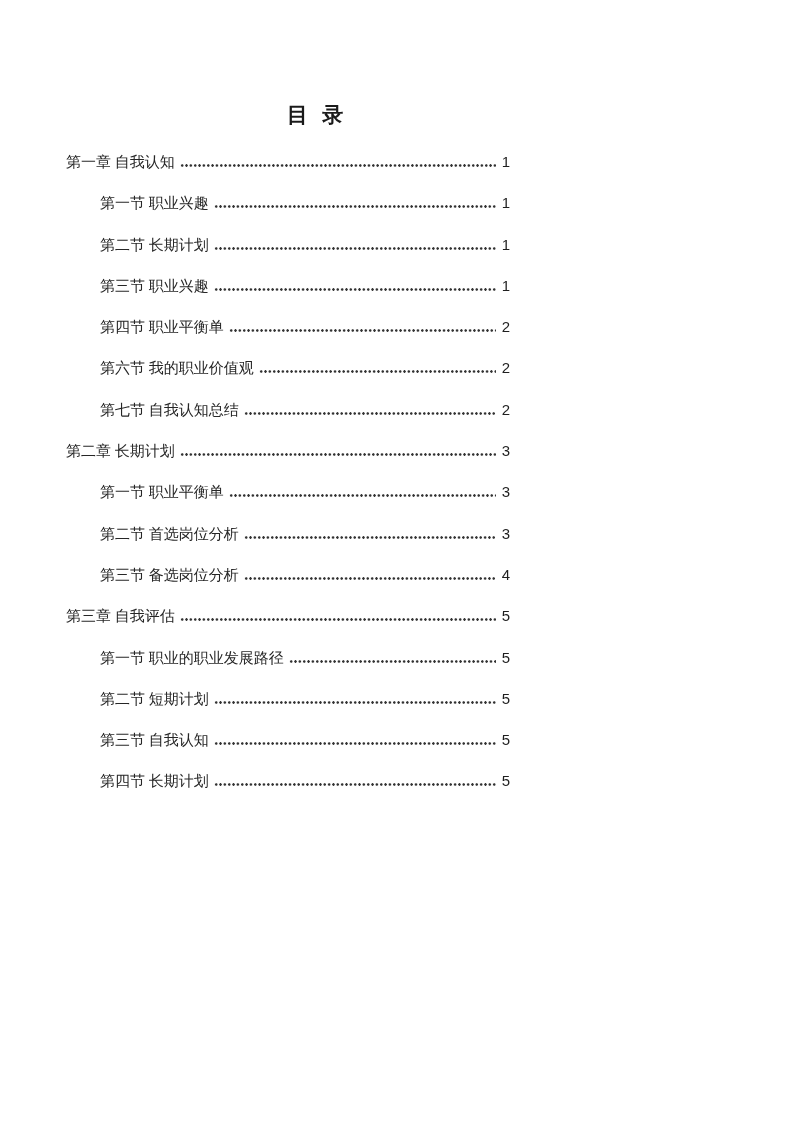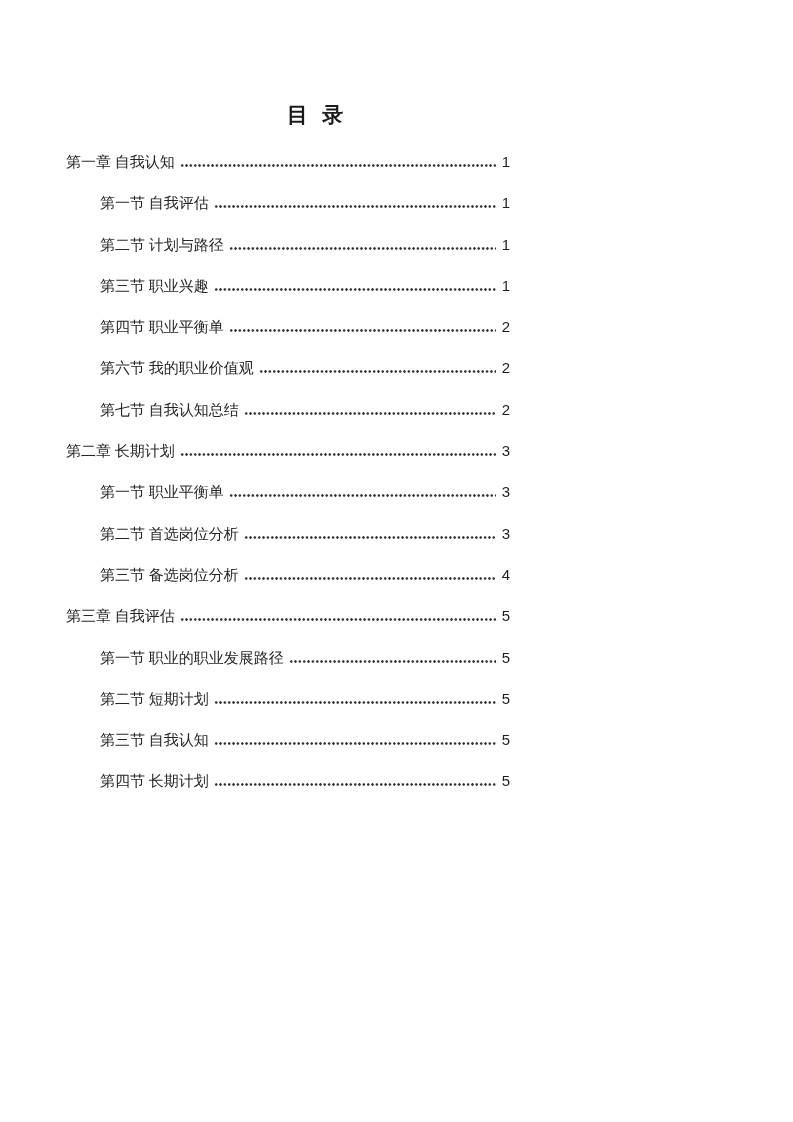--- a/index.html
+++ b/index.html
@@ -71,27 +71,27 @@
   <h1 class="doc-title">目 录</h1>
 
   <div class="toc" id="toc-list">
   <div class="toc-row level-1">
     <span class="toc-label">第一章 自我认知</span>
     <span class="toc-dots"></span>
     <span class="toc-page">1</span>
   </div>
 
   <div class="toc-row level-2">
-    <span class="toc-label">第一节 自我评估</span>
+    <span class="toc-label">第一节 职业兴趣</span>
     <span class="toc-dots"></span>
     <span class="toc-page">1</span>
   </div>
 
   <div class="toc-row level-2">
-    <span class="toc-label">第二节 计划与路径</span>
+    <span class="toc-label">第二节 长期计划</span>
     <span class="toc-dots"></span>
     <span class="toc-page">1</span>
   </div>
 
   <div class="toc-row level-2">
     <span class="toc-label">第三节 职业兴趣</span>
     <span class="toc-dots"></span>
     <span class="toc-page">1</span>
   </div>
 

